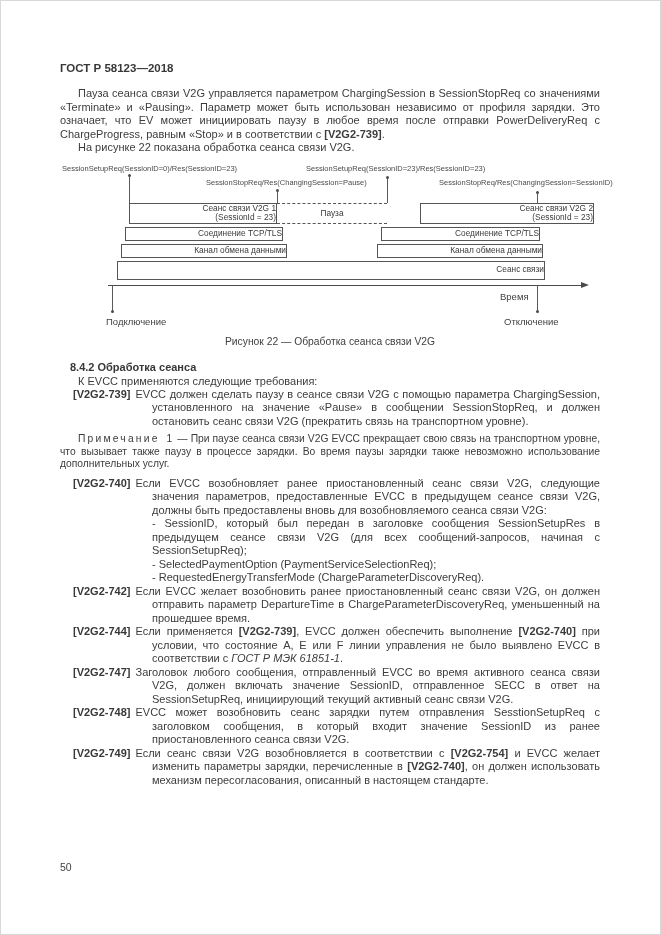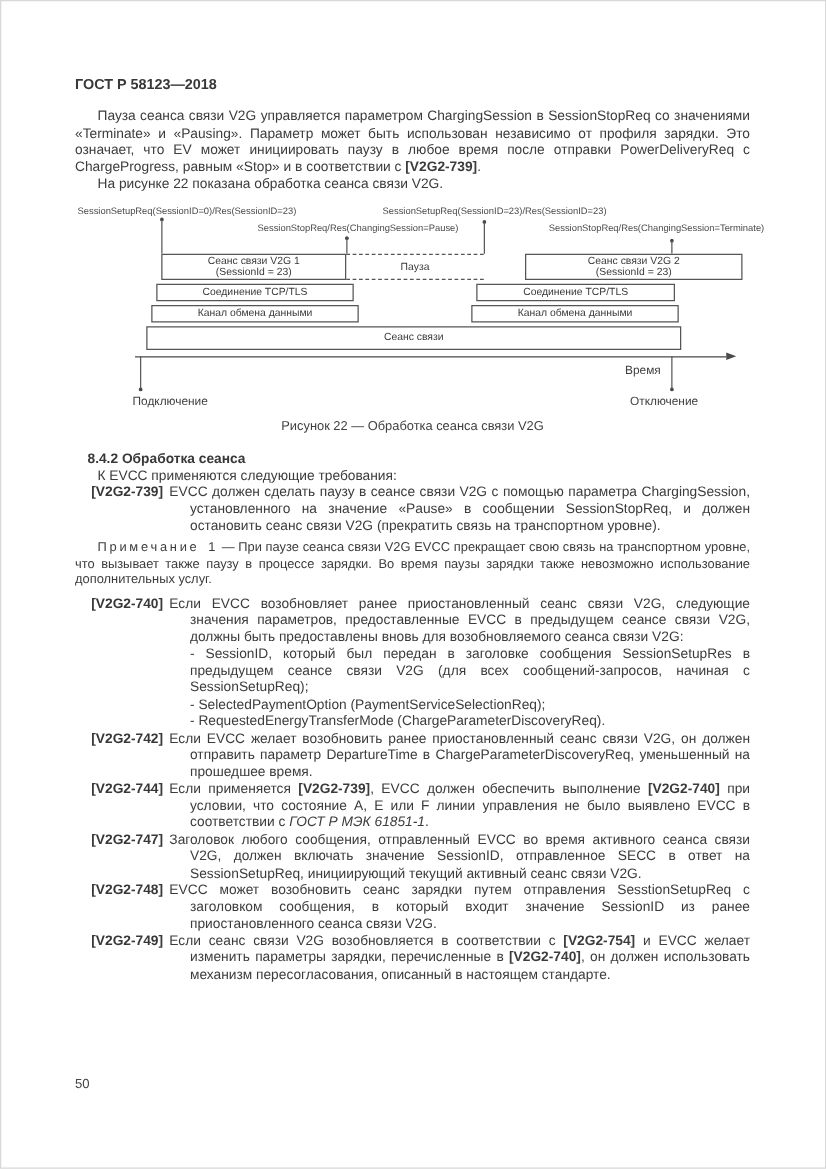--- a/index.html
+++ b/index.html
@@ -22,21 +22,21 @@
   .note-label { letter-spacing:2.2px; margin-right:7px; }
   .note-num { margin-right:5px; }
 
   
   .diagram { position:relative; height:190px; margin-top:8px; }
   .ev-label { position:absolute; font-size:7.5px; line-height:9px; white-space:nowrap; color:#4a4a4a;text-align:center; }
   .dot { position:absolute; width:3px; height:3px; border-radius:50%; background:#4a4a4a; }
   .vline { position:absolute; width:1px; background:#5a5a5a; }
   .dbox {
     position:absolute; border:1px solid #555; box-sizing:border-box;
-    display:flex; flex-direction:column; align-items:center; justify-content:center;
+    display:flex; flex-direction:column; align-items:flex-end; justify-content:center;
     text-align:center; font-size:8.3px; line-height:9.5px; color:#3a3a3a; background:#fff;
   }
   .pausebox {
     position:absolute; border-top:1px dashed #555; border-bottom:1px dashed #555; box-sizing:border-box;
     display:flex; align-items:center; justify-content:center; font-size:8.3px; color:#3a3a3a;
   }
   .hline { position:absolute; height:1px; background:#4a4a4a; }
   .arrowhead { position:absolute; width:0; height:0;
     border-left:8px solid #4a4a4a; border-top:3.5px solid transparent; border-bottom:3.5px solid transparent; }
   .axis-label { position:absolute; font-size:9.5px; color:#3f3f3f; white-space:nowrap; }
@@ -51,21 +51,21 @@
   <div class="doc-header">ГОСТ Р 58123—2018</div>
 
   <p class="para"><span>Пауза сеанса связи V2G управляется параметром ChargingSession в SessionStopReq со значениями «Terminate» и «Pausing». Параметр может быть использован независимо от профиля зарядки. Это означает, что EV может инициировать паузу в любое время после отправки PowerDeliveryReq с ChargeProgress, равным «Stop» и в соответствии с </span><span style="font-weight: bold;">[V2G2-739]</span><span>.</span></p>
   <p class="para">На рисунке 22 показана обработка сеанса связи V2G.</p>
 
   <div class="diagram">
 
     <div class="ev-label" style="left:2px; top:1px;">SessionSetupReq(SessionID=0)/Res(SessionID=23)</div>
     <div class="ev-label" style="left:246px; top:1px;">SessionSetupReq(SessionID=23)/Res(SessionID=23)</div>
     <div class="ev-label" style="left:146px; top:15px;">SessionStopReq/Res(ChangingSession=Pause)</div>
-    <div class="ev-label" style="left:379px; top:15px;">SessionStopReq/Res(ChangingSession=Terminate)</div>
+    <div class="ev-label" style="left:379px; top:15px;">SessionStopReq/Res(ChangingSession=SessionID)</div>
 
     <div class="dot" style="left:68px; top:11px;"></div>
     <div class="vline" style="left:69px; top:13px; height:27px;"></div>
     <div class="dot" style="left:216px; top:26px;"></div>
     <div class="vline" style="left:217px; top:28px; height:12px;"></div>
     <div class="dot" style="left:326px; top:13px;"></div>
     <div class="vline" style="left:327px; top:15px; height:25px;"></div>
     <div class="dot" style="left:476px; top:28px;"></div>
     <div class="vline" style="left:477px; top:30px; height:10px;"></div>
 

